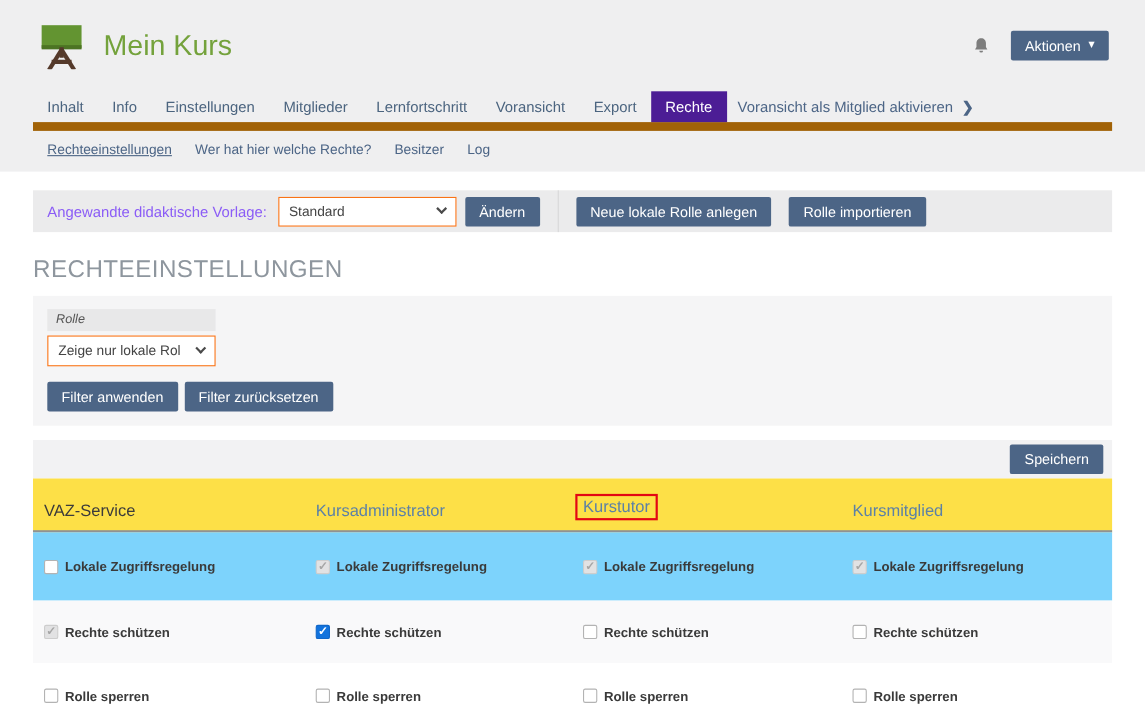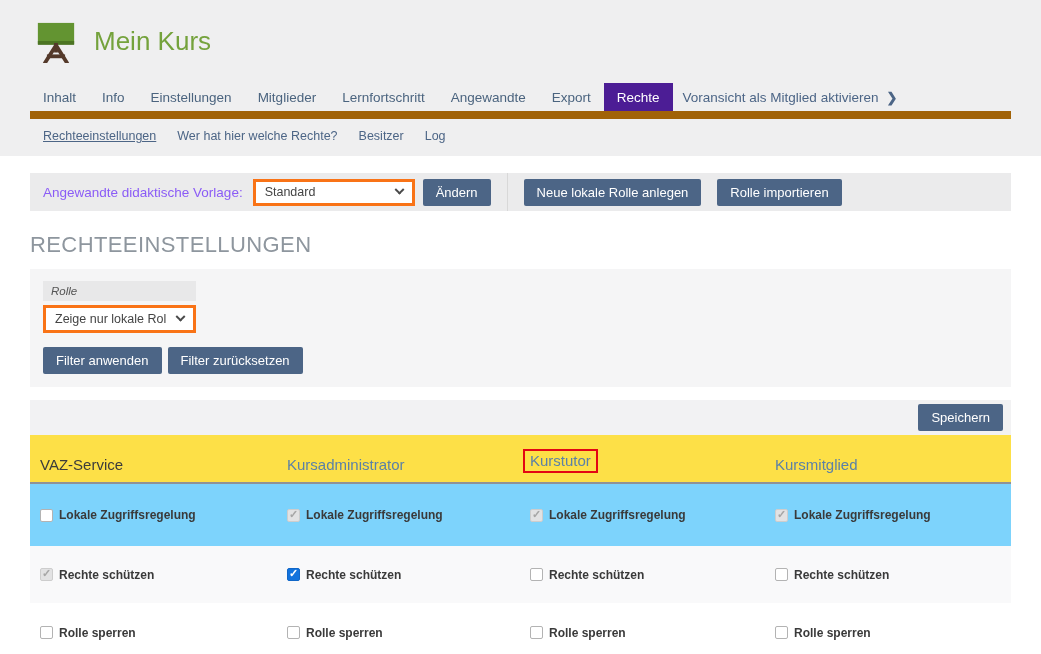--- a/index.html
+++ b/index.html
@@ -27,21 +27,21 @@
 
   
   .subtab-row { margin:0 30px; padding:10px 13px 0; display:flex; gap:21px; }
   .subtab { color:#4c6586; font-size:12.5px; text-decoration:none; }
   .subtab.active { text-decoration:underline; }
 
   
   .toolbar { margin:17px 30px 0; background:#ebebec; height:38px;
     display:flex; align-items:center; padding:0 13px; }
   .toolbar-label { font-size:13.5px; color:#8b5cf6; margin-right:10px; }
-  .selectbox { background:#fff; border:3px solid #f97316; height:27px;
+  .selectbox { background:#fff; border:1px solid #f97316; height:27px;
     display:flex; align-items:center; padding:0 9px; font-size:12.5px; color:#444;
     cursor:pointer; }
   .selectbox .val { white-space:nowrap; overflow:hidden; }
   .chev-down { width:7px; height:7px; border-right:2px solid #4a4a4a; border-bottom:2px solid #4a4a4a;
     transform:rotate(45deg) translate(-2px,-2px); margin-left:auto; flex:none; }
   .sel-template { width:162px; margin-right:8px; }
   .toolbar-sep { width:1px; align-self:stretch; background:#d8d8d8; margin:0 16px; }
   .gap8 { margin-right:16px; }
 
   
@@ -87,29 +87,39 @@
       <rect x="5" y="2" width="38" height="22" fill="#639431"></rect>
       <rect x="5" y="21" width="38" height="4" fill="#4c7423"></rect>
       <g stroke="#54392a" stroke-width="4" fill="none" stroke-linecap="square">
         <line x1="24" y1="25" x2="24" y2="31"></line>
         <line x1="23" y1="27" x2="13" y2="43"></line>
         <line x1="25" y1="27" x2="35" y2="43"></line>
         <line x1="16.5" y1="37" x2="31.5" y2="37"></line>
       </g>
     </svg>
     <h1 class="site-title">Mein Kurs</h1>
+    <div class="header-right">
+      <svg width="16" height="18" viewBox="0 0 16 17">
+        <path d="M8 1.2c-2.5 0-4.3 1.9-4.3 4.4v3.6L2.4 11.6h11.2l-1.3-2.4V5.6c0-2.5-1.8-4.4-4.3-4.4z" fill="#7d7d7d"></path>
+        <path d="M6.3 12.6a1.7 1.7 0 0 0 3.4 0z" fill="#7d7d7d"></path>
+      </svg>
+      <button class="btn">
+        <span>Aktionen</span>
+        <span class="caret">▾</span>
+      </button>
+    </div>
   </div>
 
   <div class="tab-row">
     <a href="#" class="tab">Inhalt</a>
     <a href="#" class="tab">Info</a>
     <a href="#" class="tab">Einstellungen</a>
     <a href="#" class="tab">Mitglieder</a>
     <a href="#" class="tab">Lernfortschritt</a>
-    <a href="#" class="tab">Angewandte</a>
+    <a href="#" class="tab">Voransicht</a>
     <a href="#" class="tab">Export</a>
     <a href="#" class="tab active">Rechte</a>
     <a href="#" class="preview-link">
       <span>Voransicht als Mitglied aktivieren</span>
       <span class="chev-right">❯</span>
     </a>
   </div>
 
   <div class="subtab-row">
     <a href="#" class="subtab active">Rechteeinstellungen</a>

